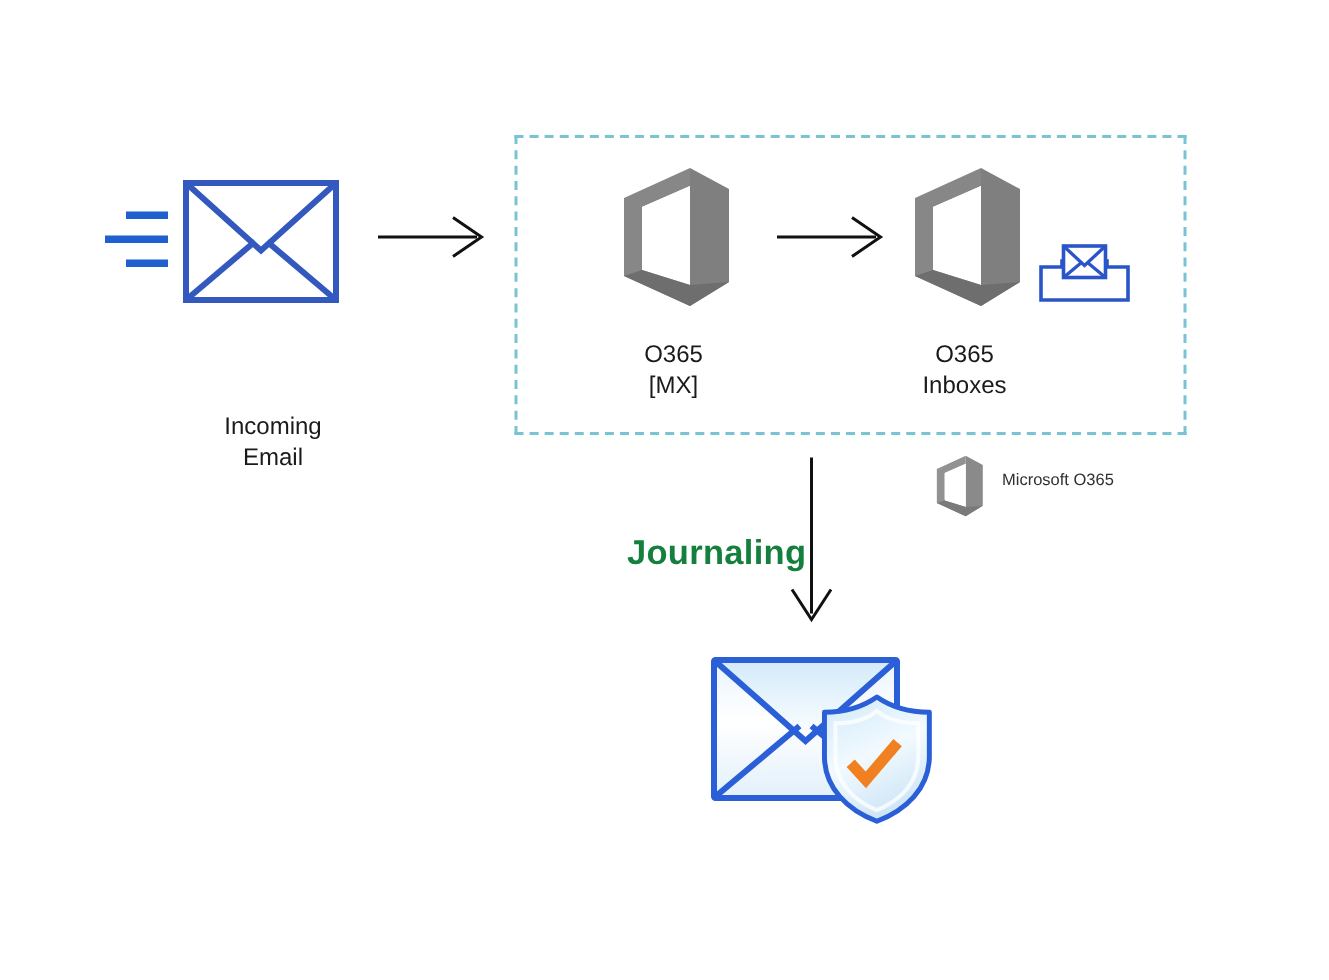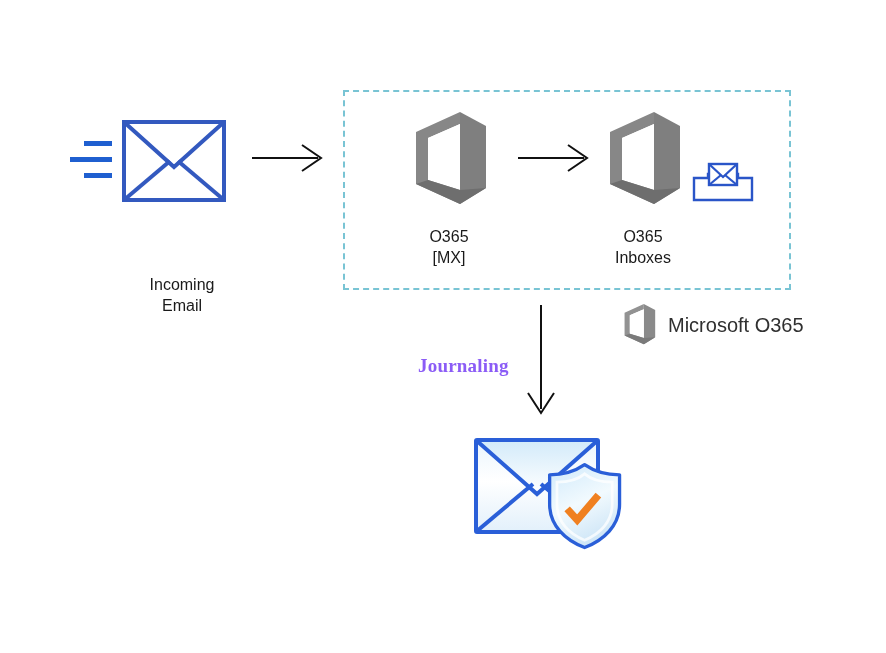--- a/index.html
+++ b/index.html
@@ -25,30 +25,30 @@
     text-align: center;
     color: #1a1a1a;
     font-size: 16px;
     line-height: 21px;
     font-family: "Liberation Sans", sans-serif;
     white-space: pre-line;
     user-select: none;
   }
   .label-journaling {
     position: absolute;
-    color: #8b5cf6;
+    color: #15803d;
     font-weight: bold;
-    font-size: 19px;
-    font-family: Liberation Serif, serif;
+    font-size: 23px;
+    font-family: Liberation Sans, sans-serif;
     letter-spacing: 0.2px;
   }
   .legend-text {
     position: absolute;
     color: #303030;
-    font-size: 20px;
+    font-size: 11px;
     font-family: "Liberation Sans", sans-serif;
     white-space: nowrap;
   }
 
   
   .dashed-box {
     position: absolute;
     border: 2px dashed #79c4d4;
     box-sizing: border-box;
     background: transparent;

